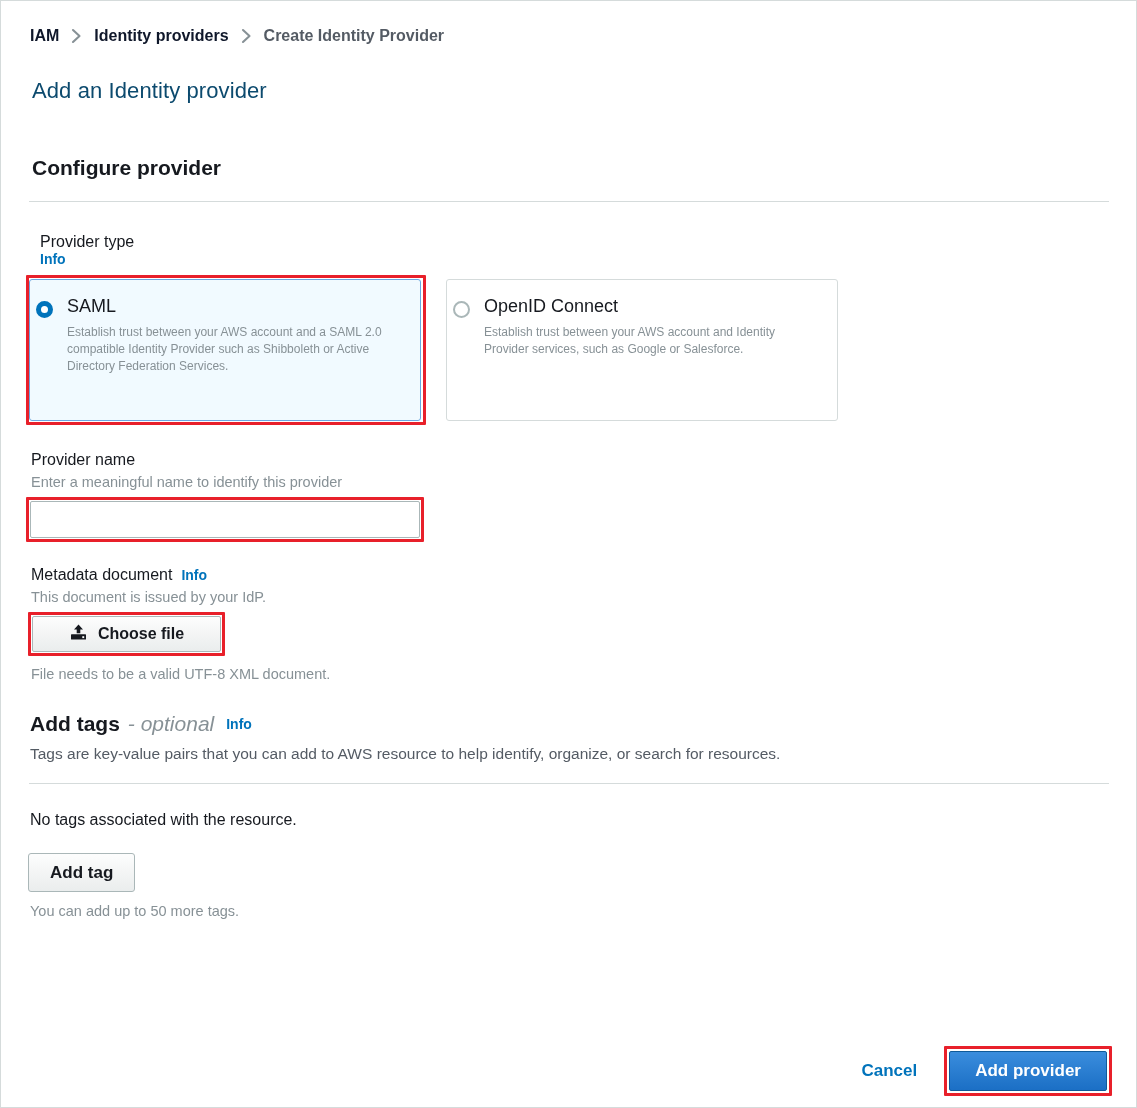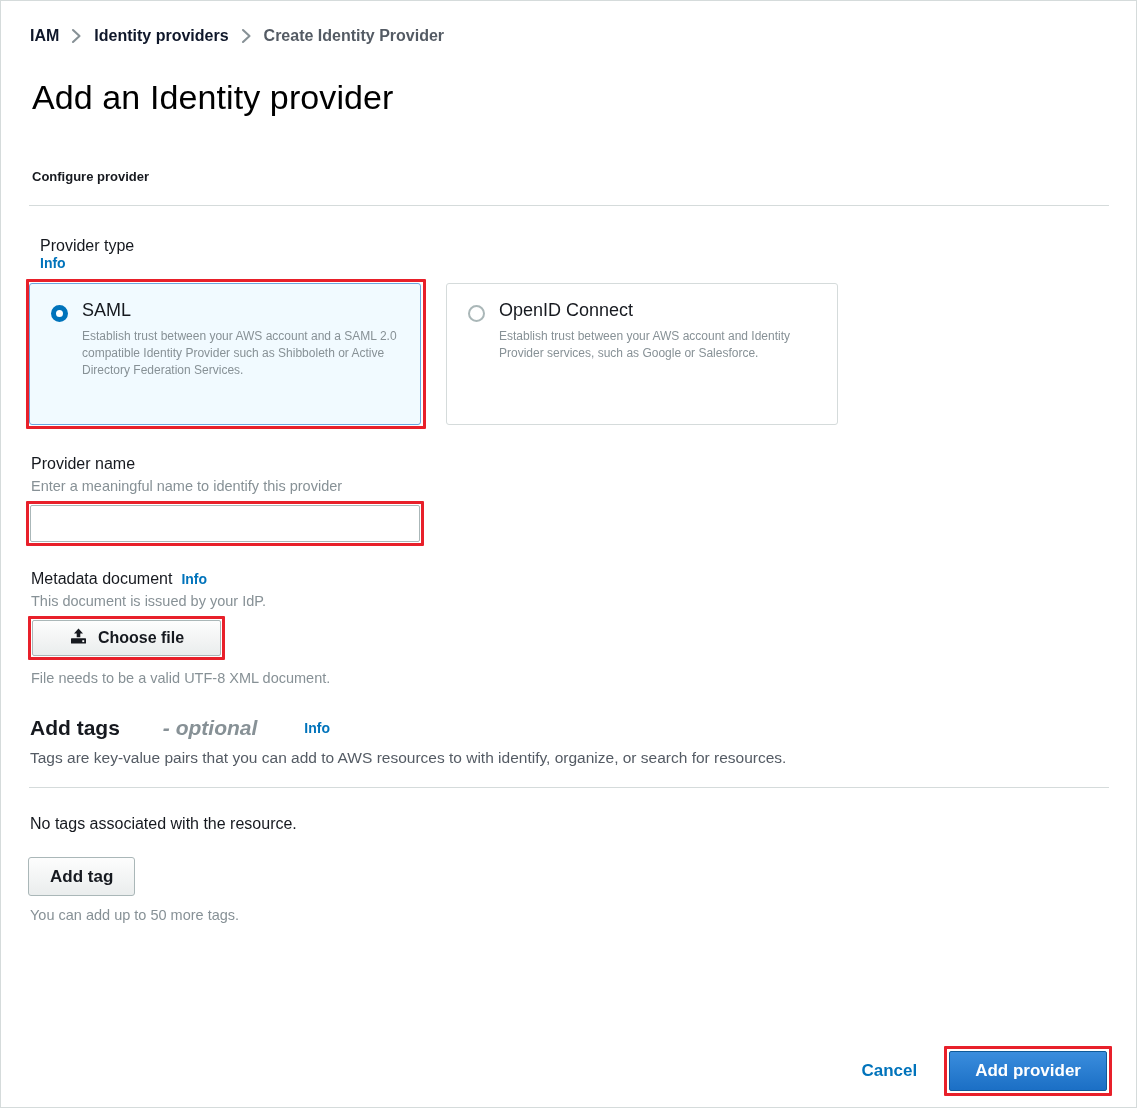--- a/index.html
+++ b/index.html
@@ -44,30 +44,30 @@
     margin: 0 12px;
     font-size: 17px;
     line-height: 1;
     display: inline-block;
   }
   .crumb-sep svg { display: block; }
 
   
   .page-title {
     margin: 33px 0 0 31px;
-    font-size: 34px;
+    font-size: 22px;
     font-weight: 400;
-    color: #000000;
+    color: #0c4a6e;
     letter-spacing: 0.1px;
   }
 
   
   .section-head {
     margin: 52px 0 0 31px;
-    font-size: 13px;
+    font-size: 21px;
     font-weight: 700;
     color: #16191f;
   }
   .divider {
     height: 1px;
     background: #d5dbdb;
     margin: 21px 27px 0 28px;
   }
 
   .field-label {
@@ -92,21 +92,21 @@
   .cards {
     display: flex;
     margin: 12px 0 0 28px;
     gap: 25px;
   }
   .card-wrap { position: relative; }
   .card {
     width: 392px;
     height: 142px;
     border-radius: 3px;
-    padding: 17px 18px 0 19px;
+    padding: 17px 18px 0 4px;
     display: flex;
     background: #fff;
     border: 1px solid #d5dbdb;
   }
   .card.selected {
     background: #f1faff;
     border: 1px solid #6aa6e0;
   }
   .radio {
     width: 17px; height: 17px;
@@ -190,25 +190,24 @@
   }
   #choose-file-button { width: 189px; }
   .upload-icon { display: block; }
   .meta-constraint { margin: 14px 0 0 30px; }
 
   
   .tags-head {
     margin: 30px 0 0 29px;
     display: flex; align-items: baseline;
     font-size: 21px;
-    gap: 35px;
   }
   .tags-head .t1 { font-weight: 700; color: #16191f; }
   .tags-head .t2 {
-    font-weight: 700; color: #879196;
+    font-weight: 400; color: #879196;
     font-style: italic;
     margin-left: 8px;
   }
   .tags-head .info-link { font-size: 14px; margin-left: 12px; position: relative; top: -2px; }
   .tags-desc {
     margin: 9px 0 0 29px;
     font-size: 15.5px;
     color: #545b64;
   }
   .no-tags {
@@ -337,21 +336,21 @@
     </button>
     <div class="redbox" style="left:-4px; top:-4px; width:197px; height:44px;"></div>
   </div>
   <div class="hint meta-constraint">File needs to be a valid UTF-8 XML document.</div>
 
   <div class="tags-head">
     <span class="t1">Add tags</span>
     <span class="t2">- optional</span>
     <span class="info-link">Info</span>
   </div>
-  <div class="tags-desc">Tags are key-value pairs that you can add to AWS resources to with identify, organize, or search for resources.</div>
+  <div class="tags-desc">Tags are key-value pairs that you can add to AWS resource to help identify, organize, or search for resources.</div>
   <div class="divider" style="margin-top:20px;"></div>
   <div class="no-tags">No tags associated with the resource.</div>
   <div class="addtag-wrap">
     <button class="btn-normal" id="add-tag-button">Add tag</button>
   </div>
   <div class="hint tags-limit">You can add up to 50 more tags.</div>
 
   <div class="footer">
     <span class="cancel-link">Cancel</span>
     <div class="primary-wrap">

